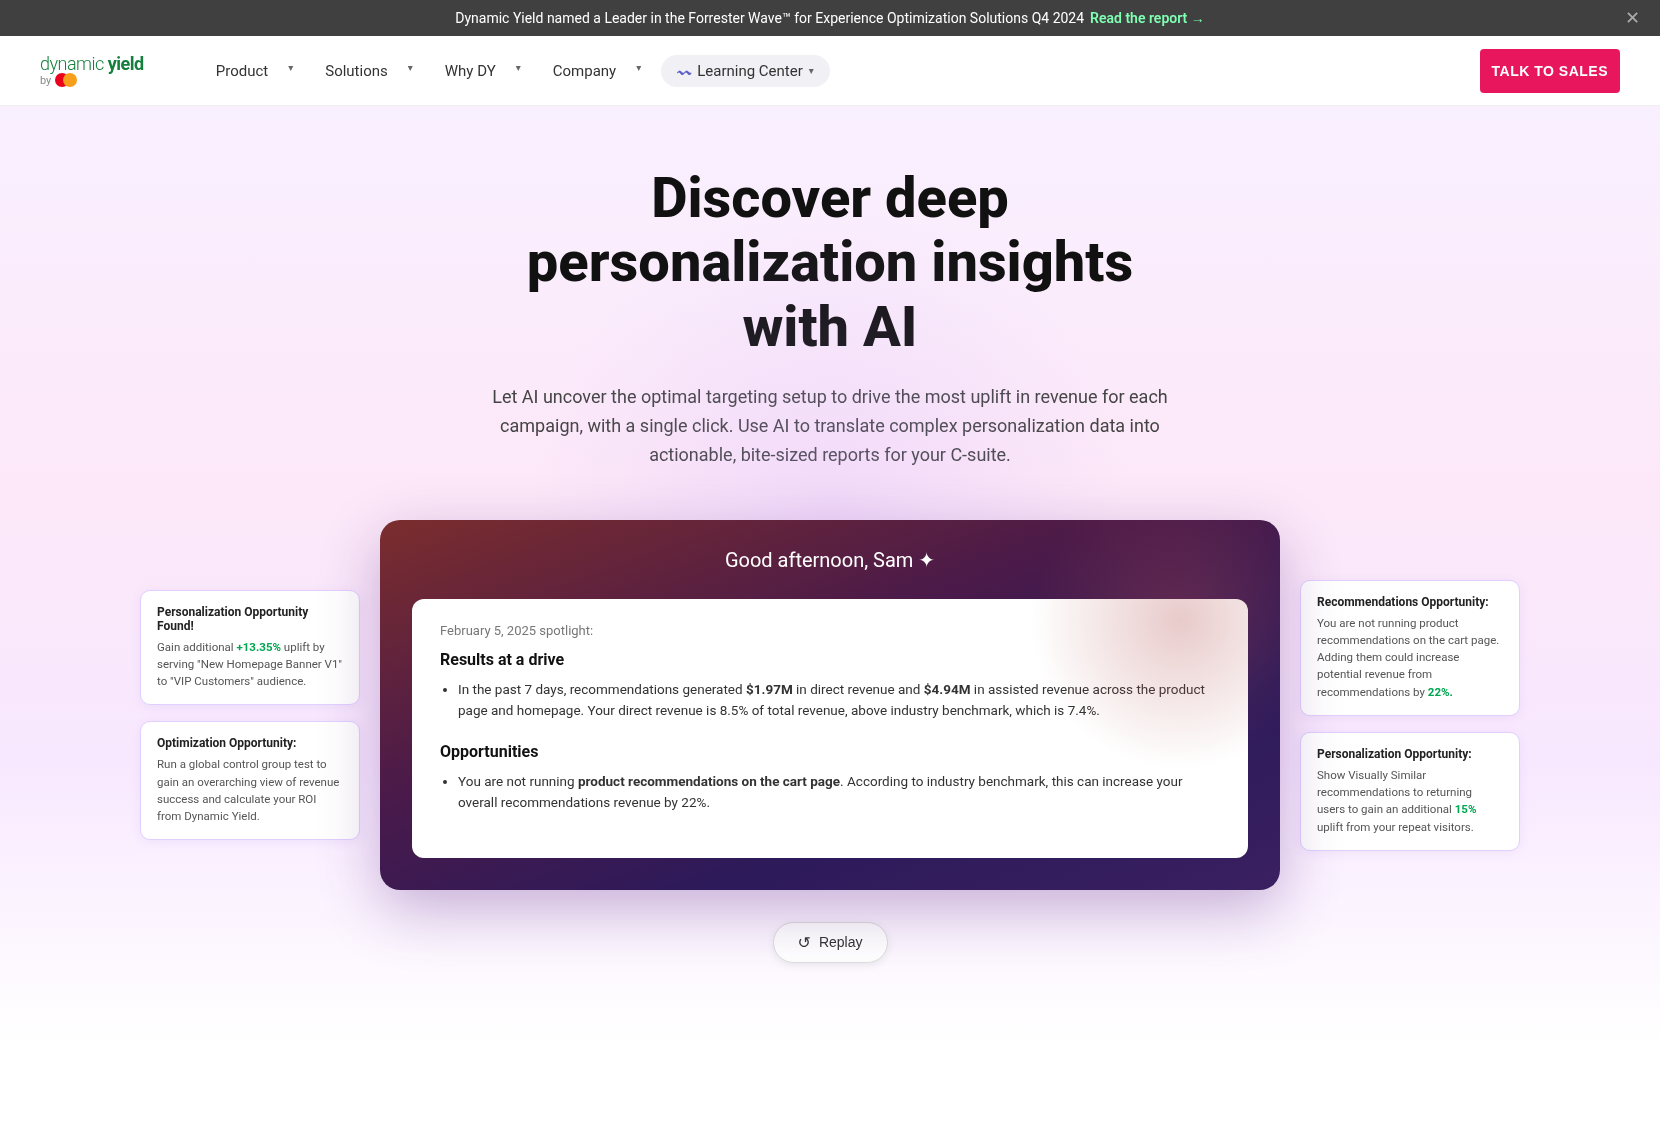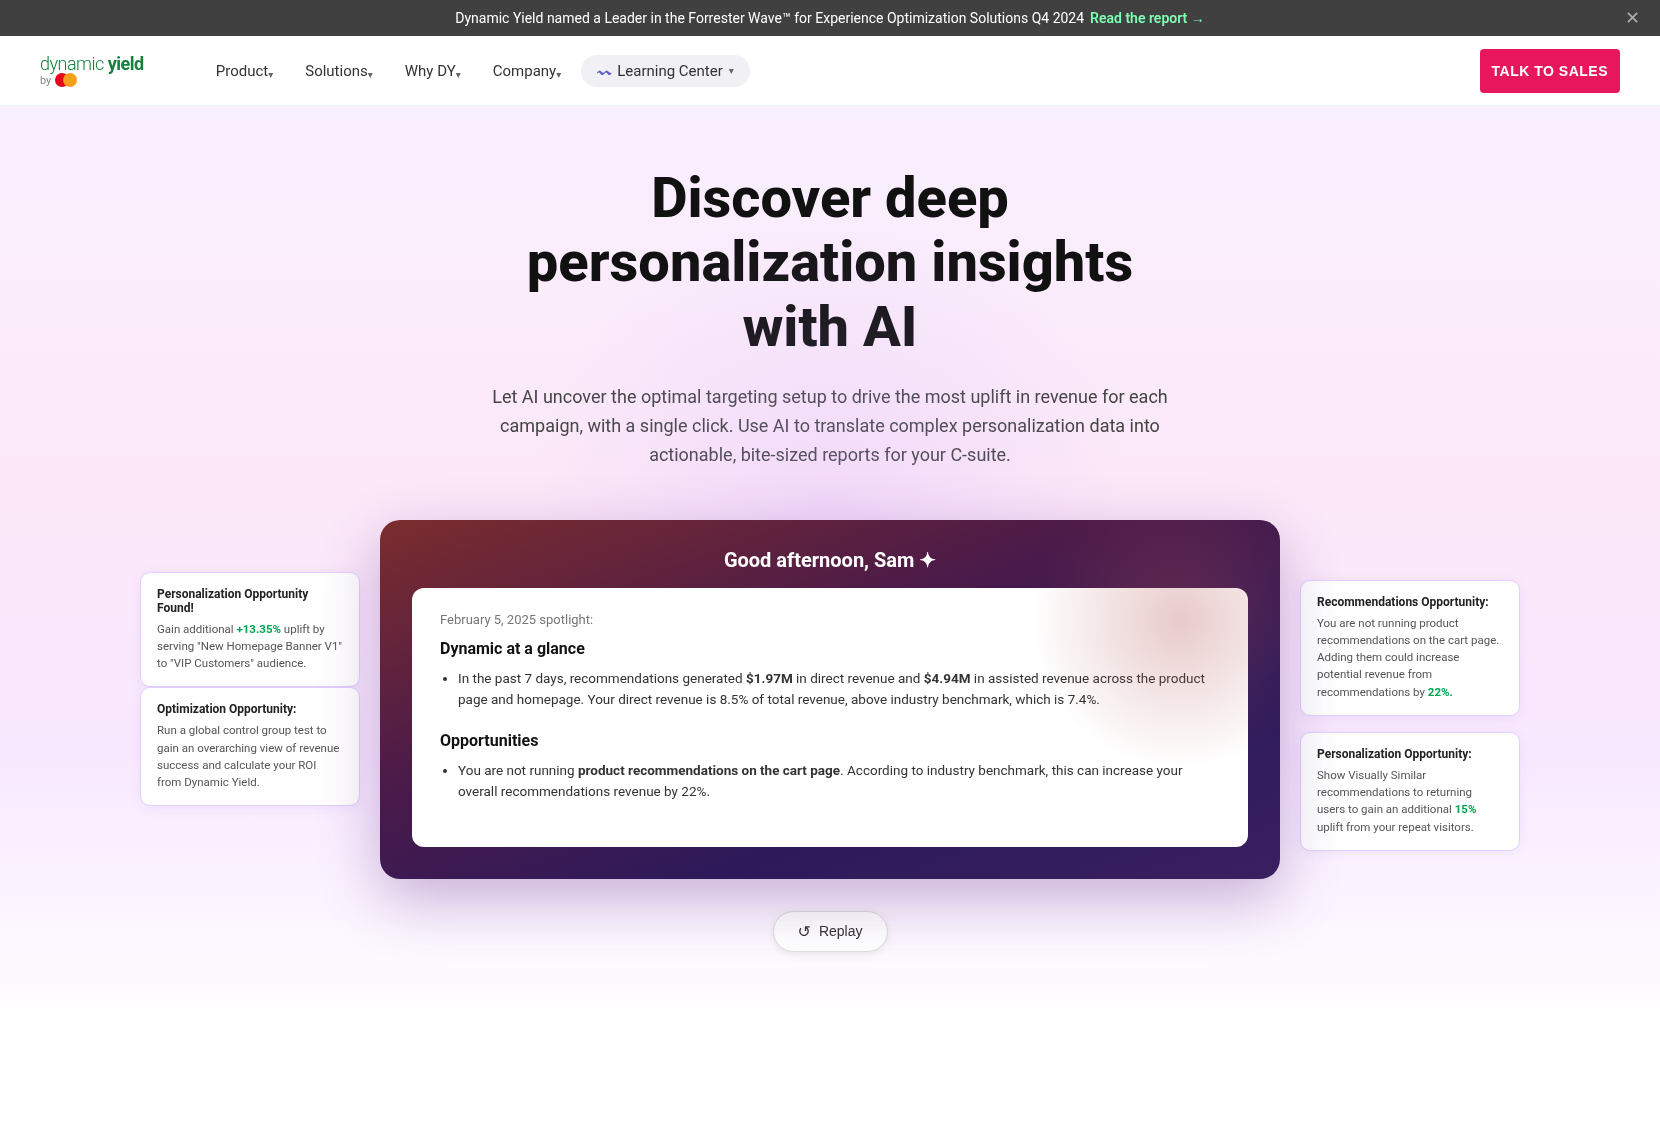--- a/index.html
+++ b/index.html
@@ -90,22 +90,22 @@
     .mc-circle2 { background: #f79e1b; margin-left: -6px; }
 
     .nav-links {
       display: flex;
       align-items: center;
       gap: 8px;
       flex: 1;
     }
     .nav-item {
       display: flex;
-      align-items: flex-end;
-      gap: 0;
+      align-items: flex-start;
+      gap: 20px;
       padding: 8px 12px;
       font-size: 15px;
       color: #333;
       cursor: pointer;
       border-radius: 6px;
       white-space: nowrap;
     }
     .nav-chevron {
       font-size: 10px;
       color: #666;
@@ -176,24 +176,25 @@
     .dashboard-wrapper {
       position: relative;
       max-width: 900px;
       margin: 0 auto;
     }
 
     
     .side-cards-left {
       position: absolute;
       left: -240px;
-      top: 52px;
+      top: 70px;
       width: 220px;
       display: flex;
       flex-direction: column;
+      gap: 16px;
     }
     .side-cards-right {
       position: absolute;
       right: -240px;
       top: 60px;
       width: 220px;
       display: flex;
       flex-direction: column;
       gap: 16px;
     }
@@ -234,22 +235,22 @@
       top: -50px;
       right: -50px;
       width: 300px;
       height: 300px;
       background: radial-gradient(circle, rgba(180,80,80,0.3) 0%, transparent 70%);
       pointer-events: none;
     }
     .dashboard-greeting {
       color: #fff;
       font-size: 20px;
-      font-weight: 700;
-      margin-bottom: 16px;
+      font-weight: 400;
+      margin-bottom: 27px;
     }
     .dashboard-inner {
       background: #fff;
       border-radius: 12px;
       padding: 24px 28px;
       text-align: left;
     }
     .spotlight-date {
       font-size: 13px;
       color: #777;
@@ -383,21 +384,21 @@
         <div class="side-card-body">
           <span>Show Visually Similar recommendations to returning users to gain an additional </span><span class="highlight-green">15%</span><span> uplift from your repeat visitors.</span>
         </div>
       </div>
     </div>
 
     <div class="dashboard-card">
       <div class="dashboard-greeting">Good afternoon, Sam ✦</div>
       <div class="dashboard-inner">
         <div class="spotlight-date">February 5, 2025 spotlight:</div>
-        <div class="results-title">Dynamic at a glance</div>
+        <div class="results-title">Results at a drive</div>
         <ul class="results-list">
           <li>
             <span>In the past 7 days, recommendations generated </span><span class="bold">$1.97M</span><span> in direct revenue and </span><span class="bold">$4.94M</span><span> in assisted revenue across the product page and homepage. Your direct revenue is 8.5% of total revenue, above industry benchmark, which is 7.4%.</span>
           </li>
         </ul>
         <div class="opportunities-title">Opportunities</div>
         <ul class="results-list">
           <li>
             <span>You are not running </span><span class="bold">product recommendations on the cart page</span><span>. According to industry benchmark, this can increase your overall recommendations revenue by 22%.</span>
           </li>

